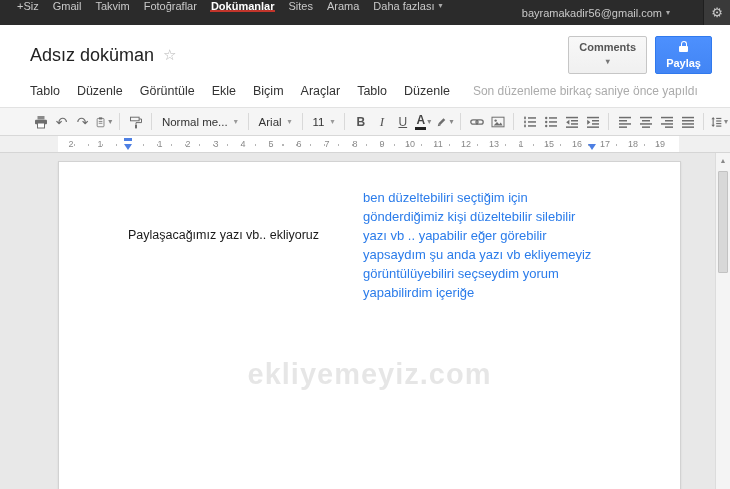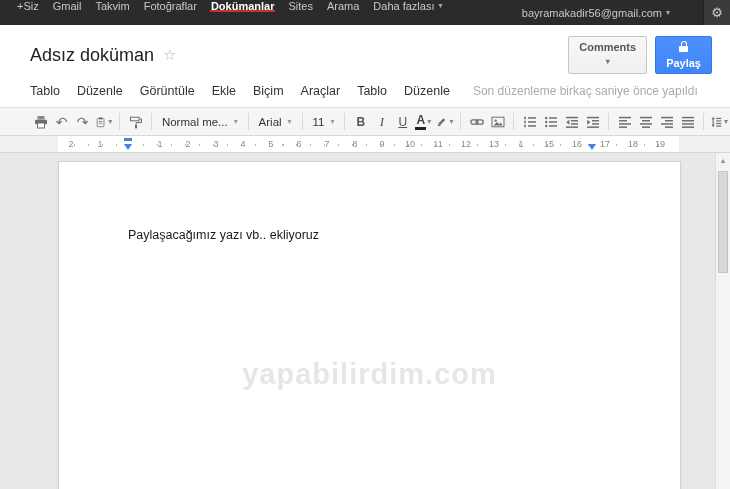--- a/index.html
+++ b/index.html
@@ -322,22 +322,28 @@
     <span class="rn" style="left:605px">17</span>
     <span class="rn" style="left:633px">18</span>
     <span class="rn" style="left:660px">19</span>
     <span class="rbar" style="left:124px"></span>
     <span class="rmarker" style="left:124px"></span>
     <span class="rmarker" style="left:588px"></span>
   </div>
 
   <div class="doc-area">
     <div class="page">
-      <div class="watermark">yapabilirdim.com</div>
+      <div class="watermark">ekliyemeyiz.com</div>
       <p class="para-black">Paylaşacağımız yazı vb..  ekliyoruz</p>
+      <p class="para-blue" style="color: rgb(43, 124, 234);">ben düzeltebiliri seçtiğim için
+gönderdiğimiz kişi düzeltebilir silebilir
+yazı vb ..  yapabilir eğer görebilir
+yapsaydım şu anda yazı vb ekliyemeyiz
+görüntülüyebiliri seçseydim yorum
+yapabilirdim içeriğe</p>
     </div>
     <div class="vscroll">
       <div class="scroll-up">
         <span>▲</span>
       </div>
       <div class="scroll-thumb"></div>
     </div>
   </div>
 
 </div>

